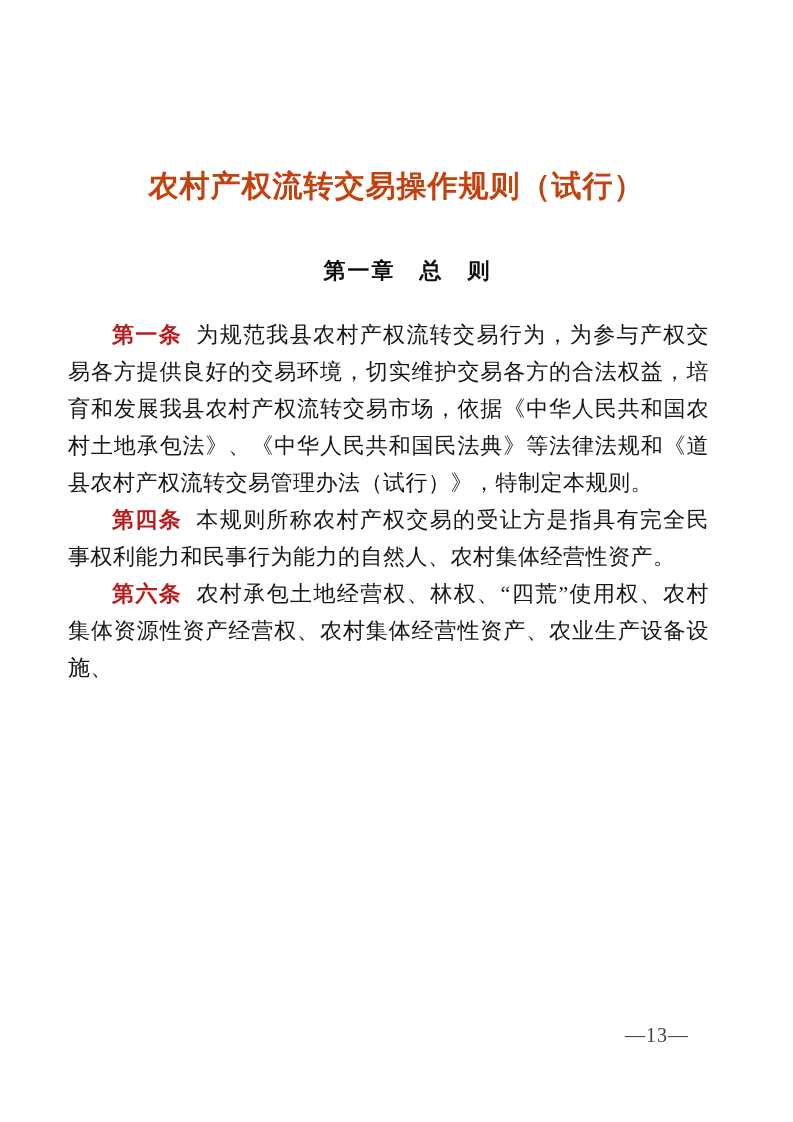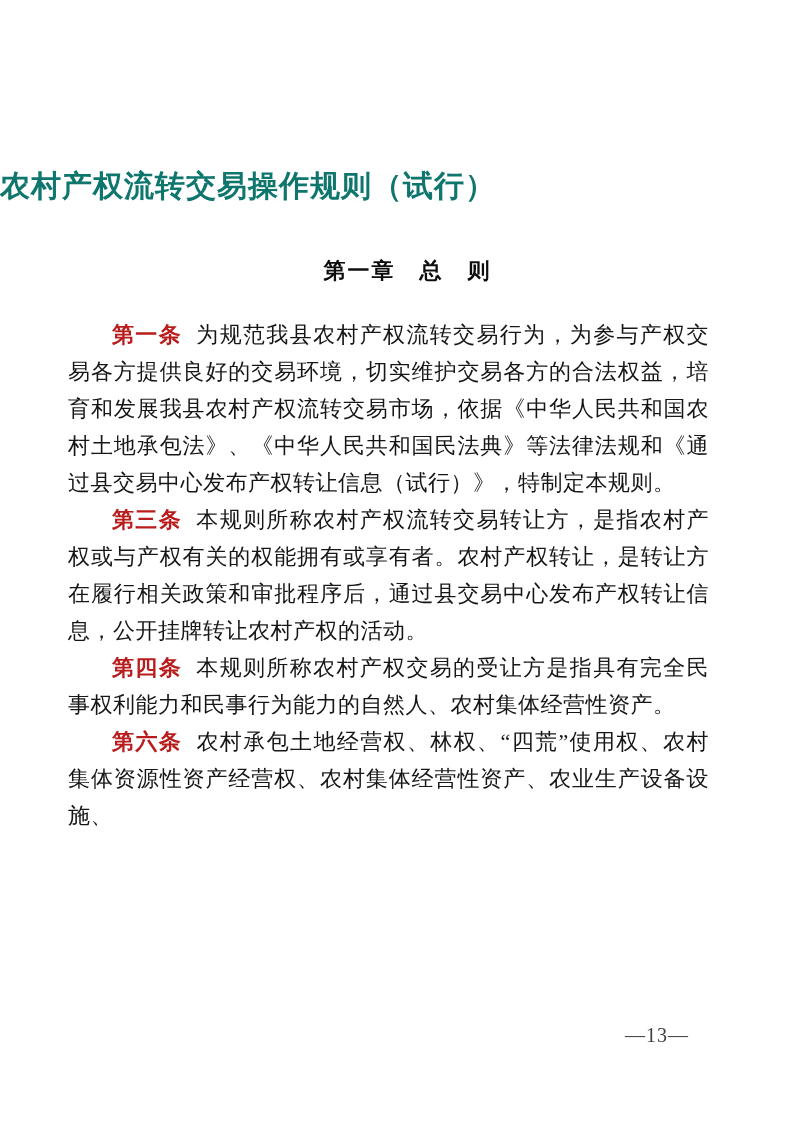--- a/index.html
+++ b/index.html
@@ -12,25 +12,26 @@
     width: 793px;
     height: 1122px;
     background: #ffffff;
     overflow: hidden;
     color: #141414;
     box-sizing: border-box;
   }
   .doc-title {
     margin: 0;
     padding-top: 164px;
+    text-align: center;
     font-family: "Liberation Sans", "DejaVu Sans", sans-serif;
     font-weight: 700;
     font-size: 30px;
     letter-spacing: 1px;
-    color: #0f766e;
+    color: #c2410c;
     line-height: 44px;
   }
   .chapter-heading {
     margin: 48px 0 0 0;
     text-align: center;
     font-family: "Liberation Sans", "DejaVu Sans", sans-serif;
     font-weight: 700;
     font-size: 22px;
     letter-spacing: 2px;
     color: #0d0d0d;
@@ -70,24 +71,23 @@
 <body>
 
 <div class="page">
 
   <h1 class="doc-title">农村产权流转交易操作规则（试行）</h1>
 
   <h2 class="chapter-heading">第一章　总　则</h2>
 
   <div class="body-text">
 
-    <p class="article"><span class="article-label">第一条</span><span>为规范我县农村产权流转交易行为，为参与产权交易各方提供良好的交易环境，切实维护交易各方的合法权益，培育和发展我县农村产权流转交易市场，依据《中华人民共和国农村土地承包法》、《中华人民共和国民法典》等法律法规和《通过县交易中心发布产权转让信息（试行）》，特制定本规则。</span></p>
+    <p class="article"><span class="article-label">第一条</span><span>为规范我县农村产权流转交易行为，为参与产权交易各方提供良好的交易环境，切实维护交易各方的合法权益，培育和发展我县农村产权流转交易市场，依据《中华人民共和国农村土地承包法》、《中华人民共和国民法典》等法律法规和《道县农村产权流转交易管理办法（试行）》，特制定本规则。</span></p>
 
 
-    <p class="article"><span class="article-label">第三条</span><span>本规则所称农村产权流转交易转让方，是指农村产权或与产权有关的权能拥有或享有者。农村产权转让，是转让方在履行相关政策和审批程序后，通过县交易中心发布产权转让信息，公开挂牌转让农村产权的活动。</span></p>
 
     <p class="article"><span class="article-label">第四条</span><span>本规则所称农村产权交易的受让方是指具有完全民事权利能力和民事行为能力的自然人、农村集体经营性资产。</span></p>
 
 
     <p class="article"><span class="article-label">第六条</span><span>农村承包土地经营权、林权、“四荒”使用权、农村集体资源性资产经营权、农村集体经营性资产、农业生产设备设施、</span></p>
 
   </div>
 
   <div class="page-number">—13—</div>
 

